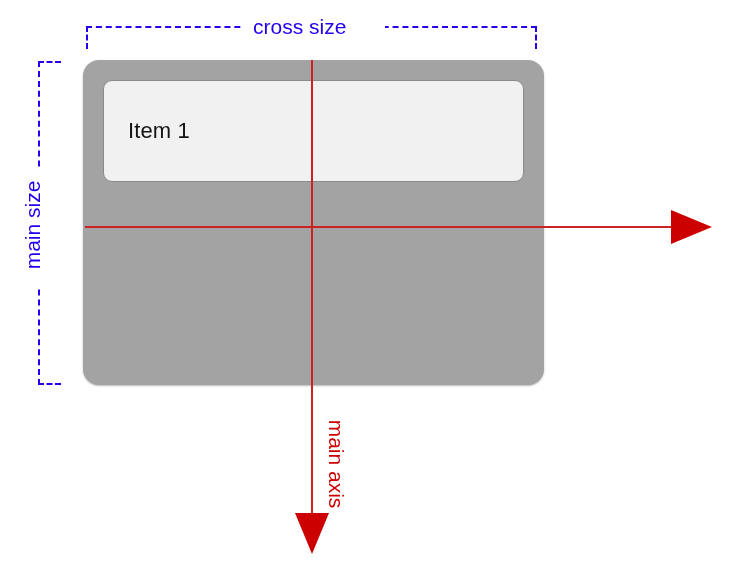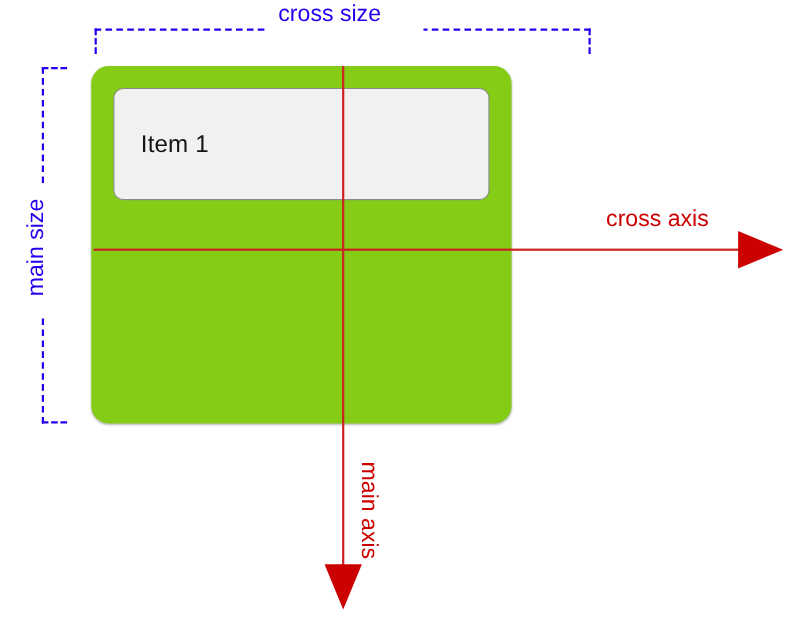--- a/index.html
+++ b/index.html
@@ -16,24 +16,24 @@
     height: 578px;
     background: #ffffff;
     overflow: hidden;
   }
 
   
   .flex-container {
     position: absolute;
     left: 83px;
     top: 60px;
-    width: 382px;
+    width: 461px;
     height: 325px;
     box-sizing: border-box;
-    background: #84cc16;
+    background: #a3a3a3;
     border-radius: 16px;
     padding: 20px;
     display: flex;
     flex-direction: column;
     gap: 18px;
     box-shadow: 0 1px 2px rgba(0,0,0,0.28);
   }
   .flex-item {
     flex: 0 0 auto;
     box-sizing: border-box;
@@ -127,34 +127,33 @@
   }
 </style>
 </head>
 <body>
 
 <div id="stage">
 
   <div class="bracket-h" style="left:86px; top:26px; width:451px; height:23px;">
     <div class="gap-mask" style="left:155px; width:142px;"></div>
   </div>
-  <div class="measure-label" style="left:253px; top:1px;text-align:center;">cross size</div>
+  <div class="measure-label" style="left:253px; top:15px;text-align:center;">cross size</div>
 
   <div class="bracket-v" style="left:38px; top:61px; width:23px; height:324px;">
     <div class="gap-mask" style="top:105px; height:118px;"></div>
   </div>
   <div class="measure-label vertical" style="left:-15px; top:213px; width:96px; text-align:center;">main size</div>
 
   <div class="flex-container">
     <div class="flex-item item-1">
       <span>Item 1</span>
     </div>
   </div>
 
   <div class="axis-line-h" style="left:85px; top:226px; width:588px;"></div>
   <div class="arrow-right" style="left:671px; top:210px;"></div>
-  <div class="axis-label" style="left:551px; top:187px;">cross axis</div>
 
   <div class="axis-line-v" style="left:311px; top:60px; height:455px;"></div>
   <div class="arrow-down" style="left:295px; top:513px;"></div>
   <div class="axis-label vertical-cw" style="left:283px; top:452px; width:105px; text-align:center;">main axis</div>
 
 </div>
 
 </body></html>

